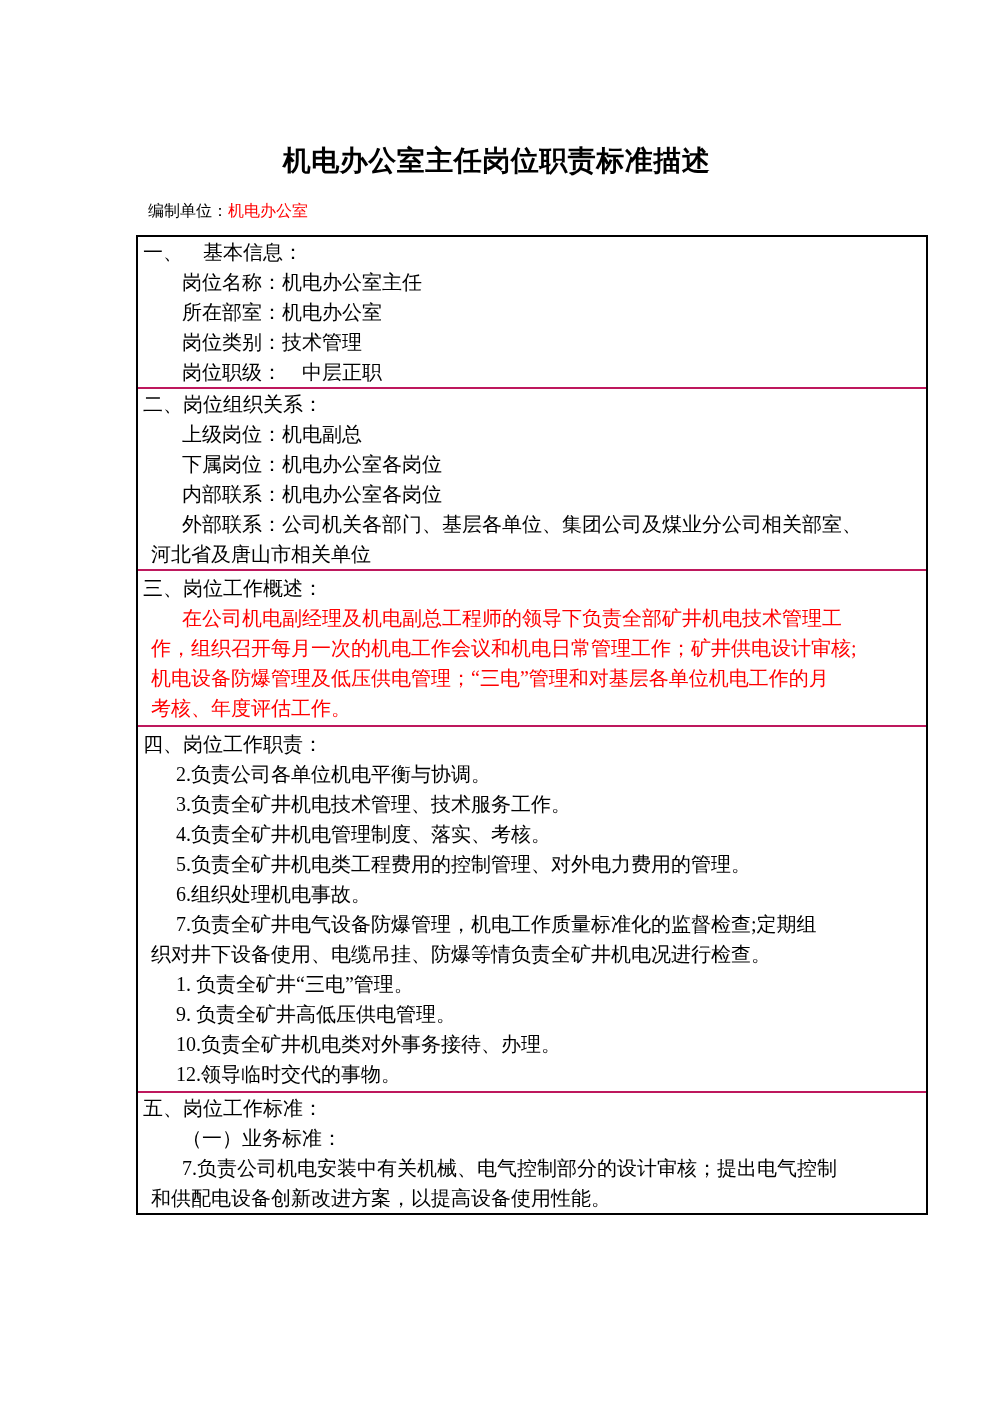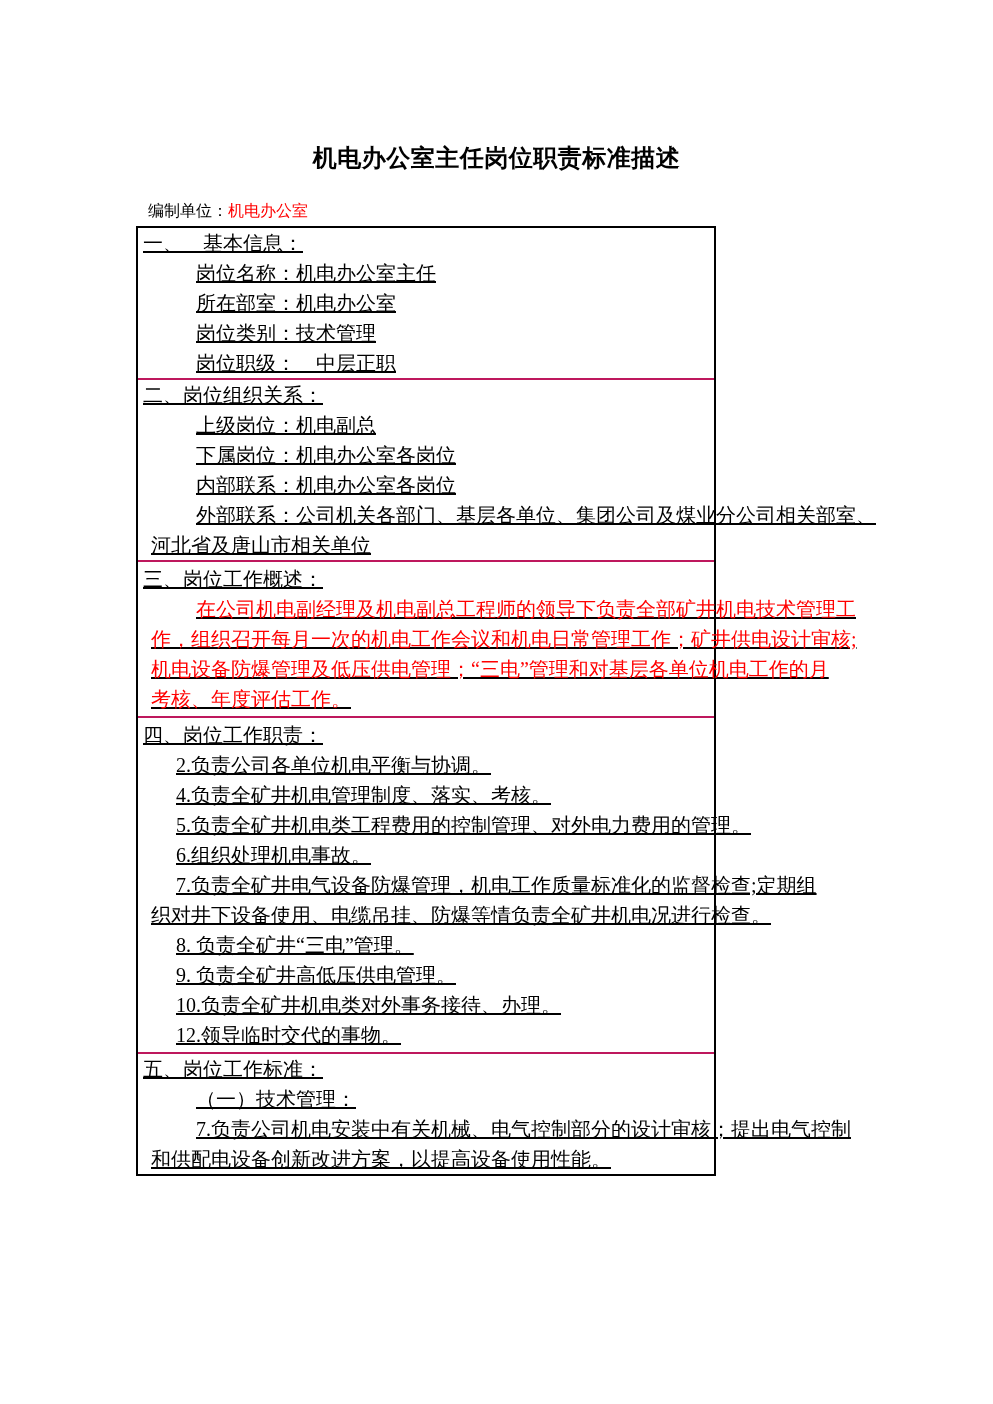--- a/index.html
+++ b/index.html
@@ -16,54 +16,53 @@
     font-family: "Liberation Serif", "DejaVu Serif", serif;
     overflow: hidden;
   }
   .title {
     position: absolute;
     top: 142px;
     left: 0;
     width: 100%;
     margin: 0;
     text-align: center;
-    font-size: 24px;
+    font-size: 28px;
     font-weight: bold;
     letter-spacing: 0.5px;
   }
   .prepared {
     position: absolute;
     top: 199px;
     left: 148px;
     font-size: 16px;
     line-height: 24px;
     white-space: nowrap;
   }
   .red { color: #ff0000; }
   .doc-table {
     position: absolute;
-    top: 226px;
+    top: 235px;
     left: 136px;
-    width: 580px;
+    width: 792px;
     border: 2px solid #000000;
     box-sizing: border-box;
-    text-decoration: underline;
   }
   .row {
     border-top: 2px solid #be185d;
     padding: 0;
   }
   .row:first-child { border-top: none; }
   .ln {
     font-size: 20px;
     line-height: 30px;
     white-space: nowrap;
   }
   .hdr  { padding-left: 5px; }
-  .sub  { padding-left: 58px; }
+  .sub  { padding-left: 44px; }
   .num  { padding-left: 38px; }
   .cont { padding-left: 13px; }
   .pad-row { padding-top: 2px; padding-bottom: 2px; }
 </style>
 </head>
 <body>
 
 <div class="page">
 
   <h1 class="title">机电办公室主任岗位职责标准描述</h1>
@@ -95,32 +94,33 @@
       <div class="ln hdr">三、岗位工作概述：</div>
       <div class="ln sub red">在公司机电副经理及机电副总工程师的领导下负责全部矿井机电技术管理工</div>
       <div class="ln cont red">作，组织召开每月一次的机电工作会议和机电日常管理工作；矿井供电设计审核;</div>
       <div class="ln cont red">机电设备防爆管理及低压供电管理；“三电”管理和对基层各单位机电工作的月</div>
       <div class="ln cont red">考核、年度评估工作。</div>
     </section>
 
     <section class="row pad-row">
       <div class="ln hdr">四、岗位工作职责：</div>
       <div class="ln num">2.负责公司各单位机电平衡与协调。</div>
+      <div class="ln num">3.负责全矿井机电技术管理、技术服务工作。</div>
       <div class="ln num">4.负责全矿井机电管理制度、落实、考核。</div>
       <div class="ln num">5.负责全矿井机电类工程费用的控制管理、对外电力费用的管理。</div>
       <div class="ln num">6.组织处理机电事故。</div>
       <div class="ln num">7.负责全矿井电气设备防爆管理，机电工作质量标准化的监督检查;定期组</div>
       <div class="ln cont">织对井下设备使用、电缆吊挂、防爆等情负责全矿井机电况进行检查。</div>
-      <div class="ln num">8. 负责全矿井“三电”管理。</div>
+      <div class="ln num">1. 负责全矿井“三电”管理。</div>
       <div class="ln num">9. 负责全矿井高低压供电管理。</div>
       <div class="ln num">10.负责全矿井机电类对外事务接待、办理。</div>
       <div class="ln num">12.领导临时交代的事物。</div>
     </section>
 
     <section class="row">
       <div class="ln hdr">五、岗位工作标准：</div>
-      <div class="ln sub">（一）技术管理：</div>
+      <div class="ln sub">（一）业务标准：</div>
       <div class="ln sub">7.负责公司机电安装中有关机械、电气控制部分的设计审核；提出电气控制</div>
       <div class="ln cont">和供配电设备创新改进方案，以提高设备使用性能。</div>
     </section>
 
   </div>
 </div>
 
 </body></html>

